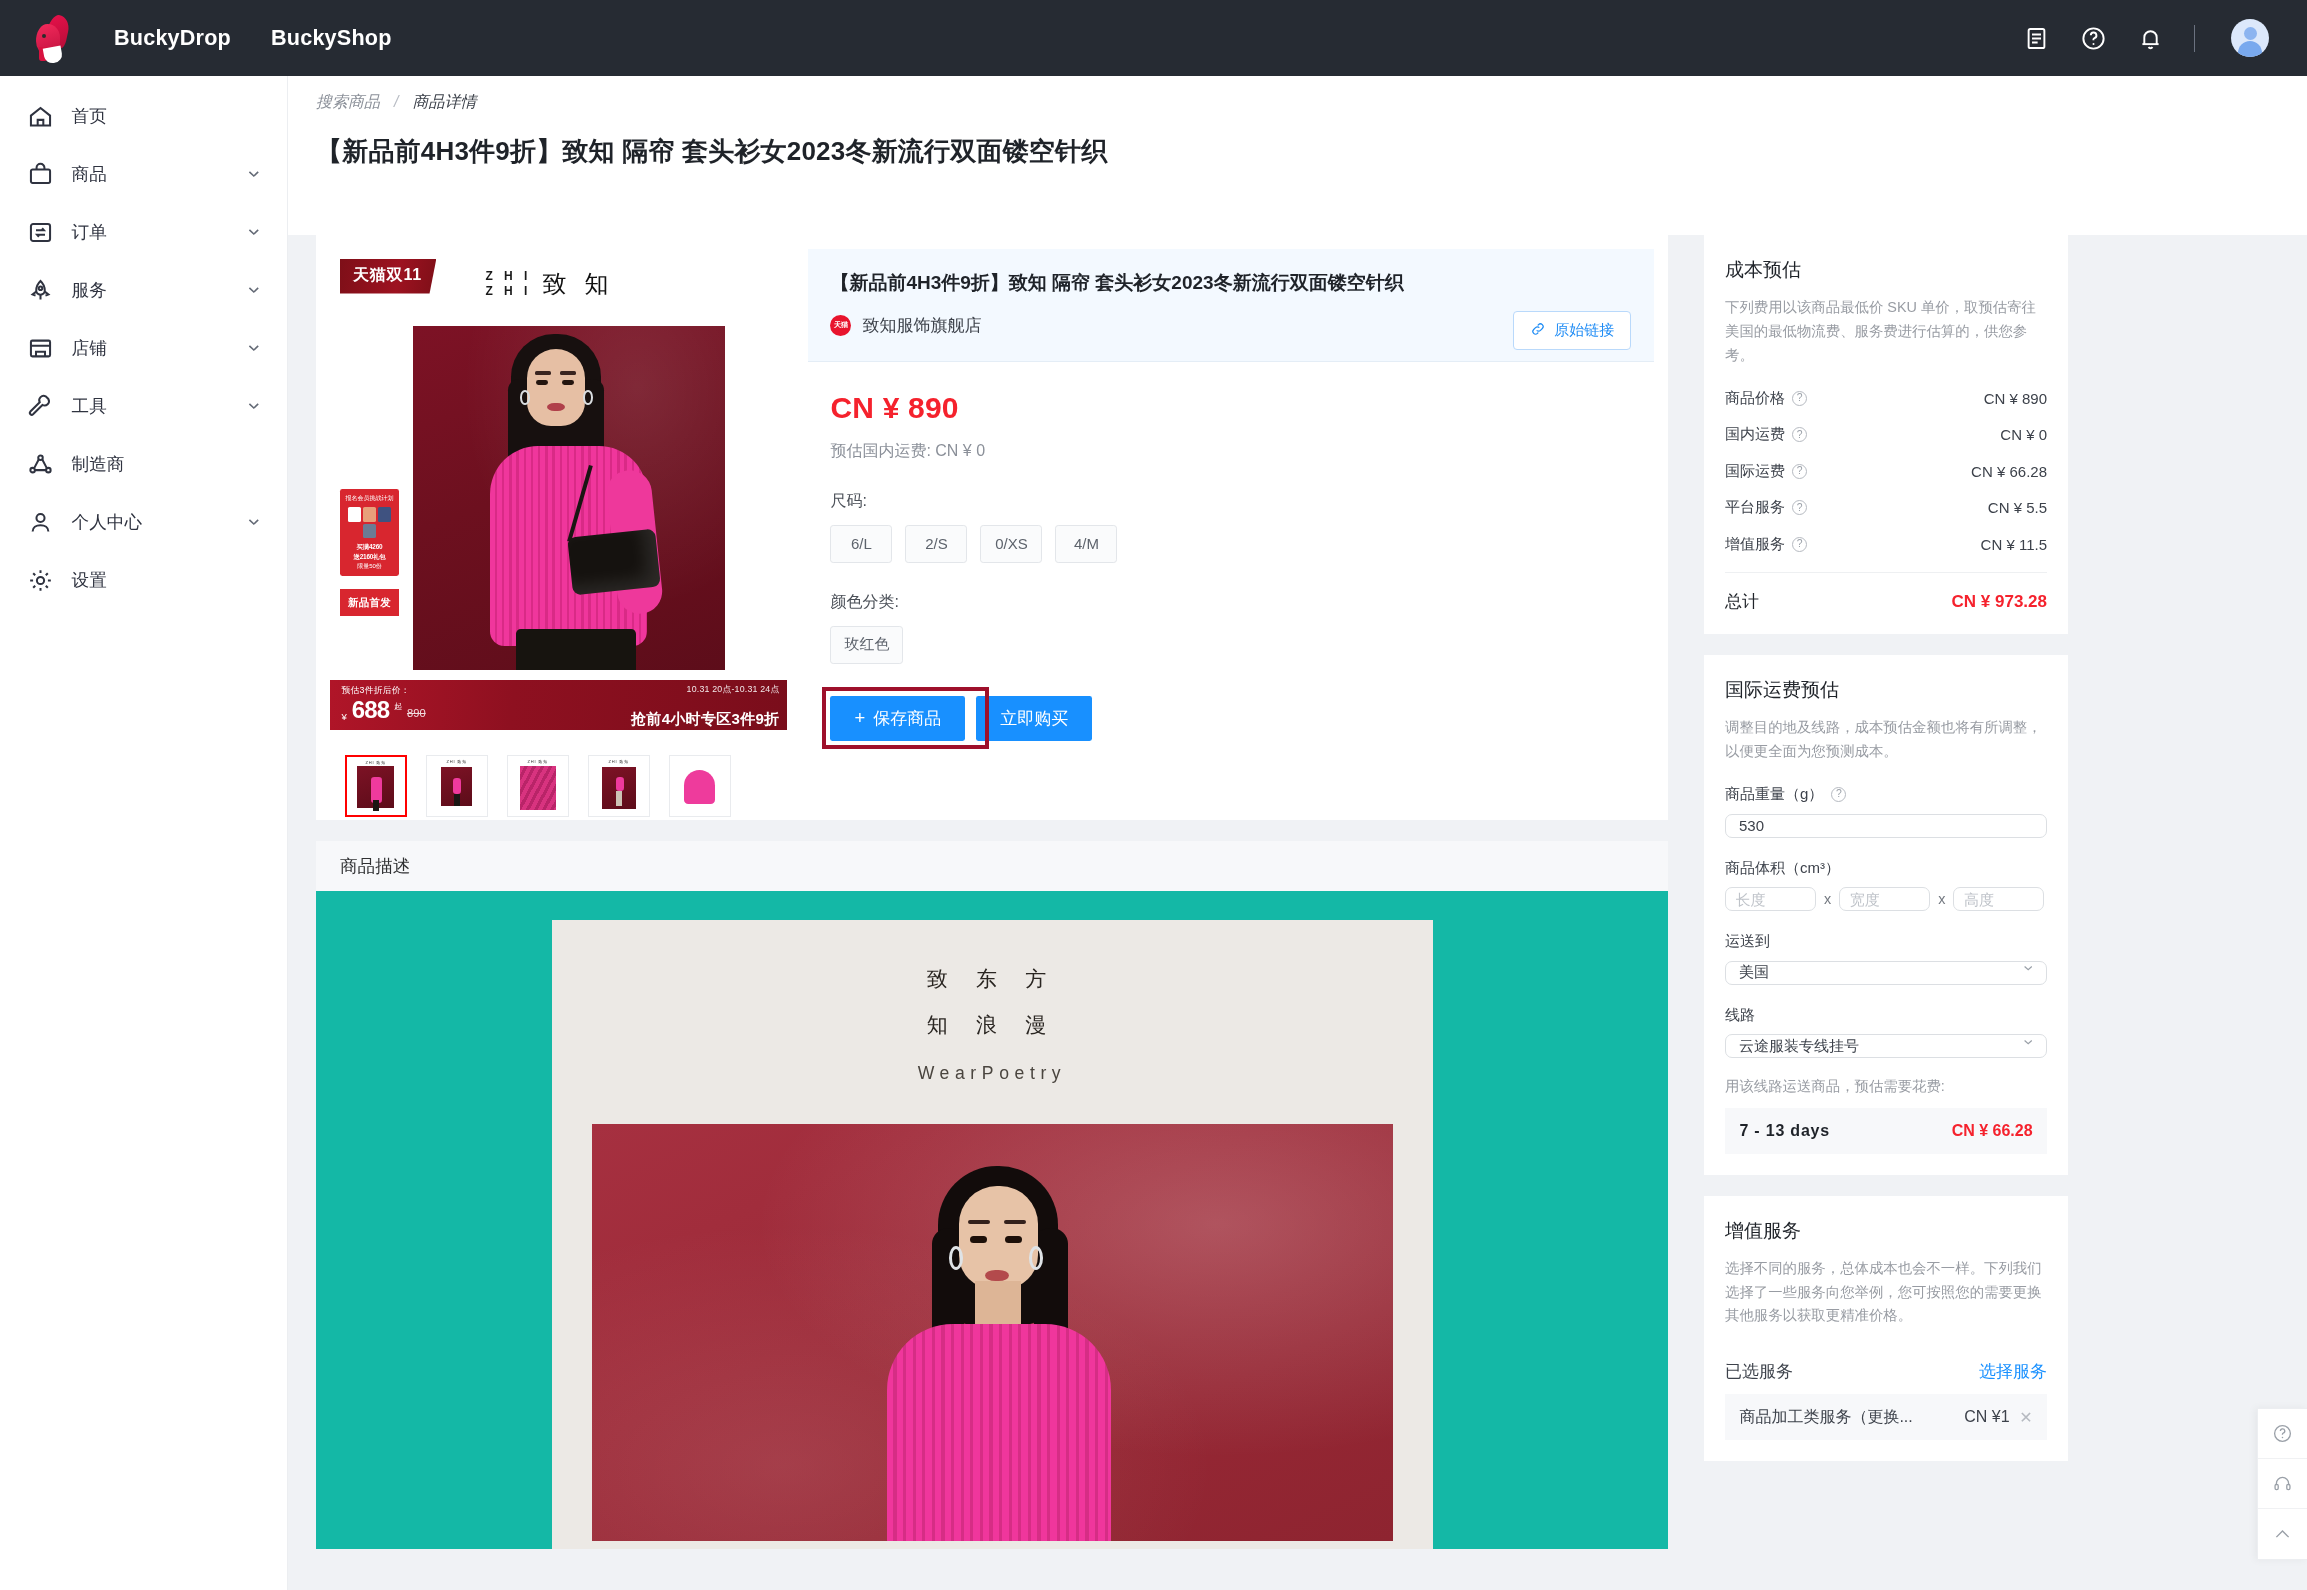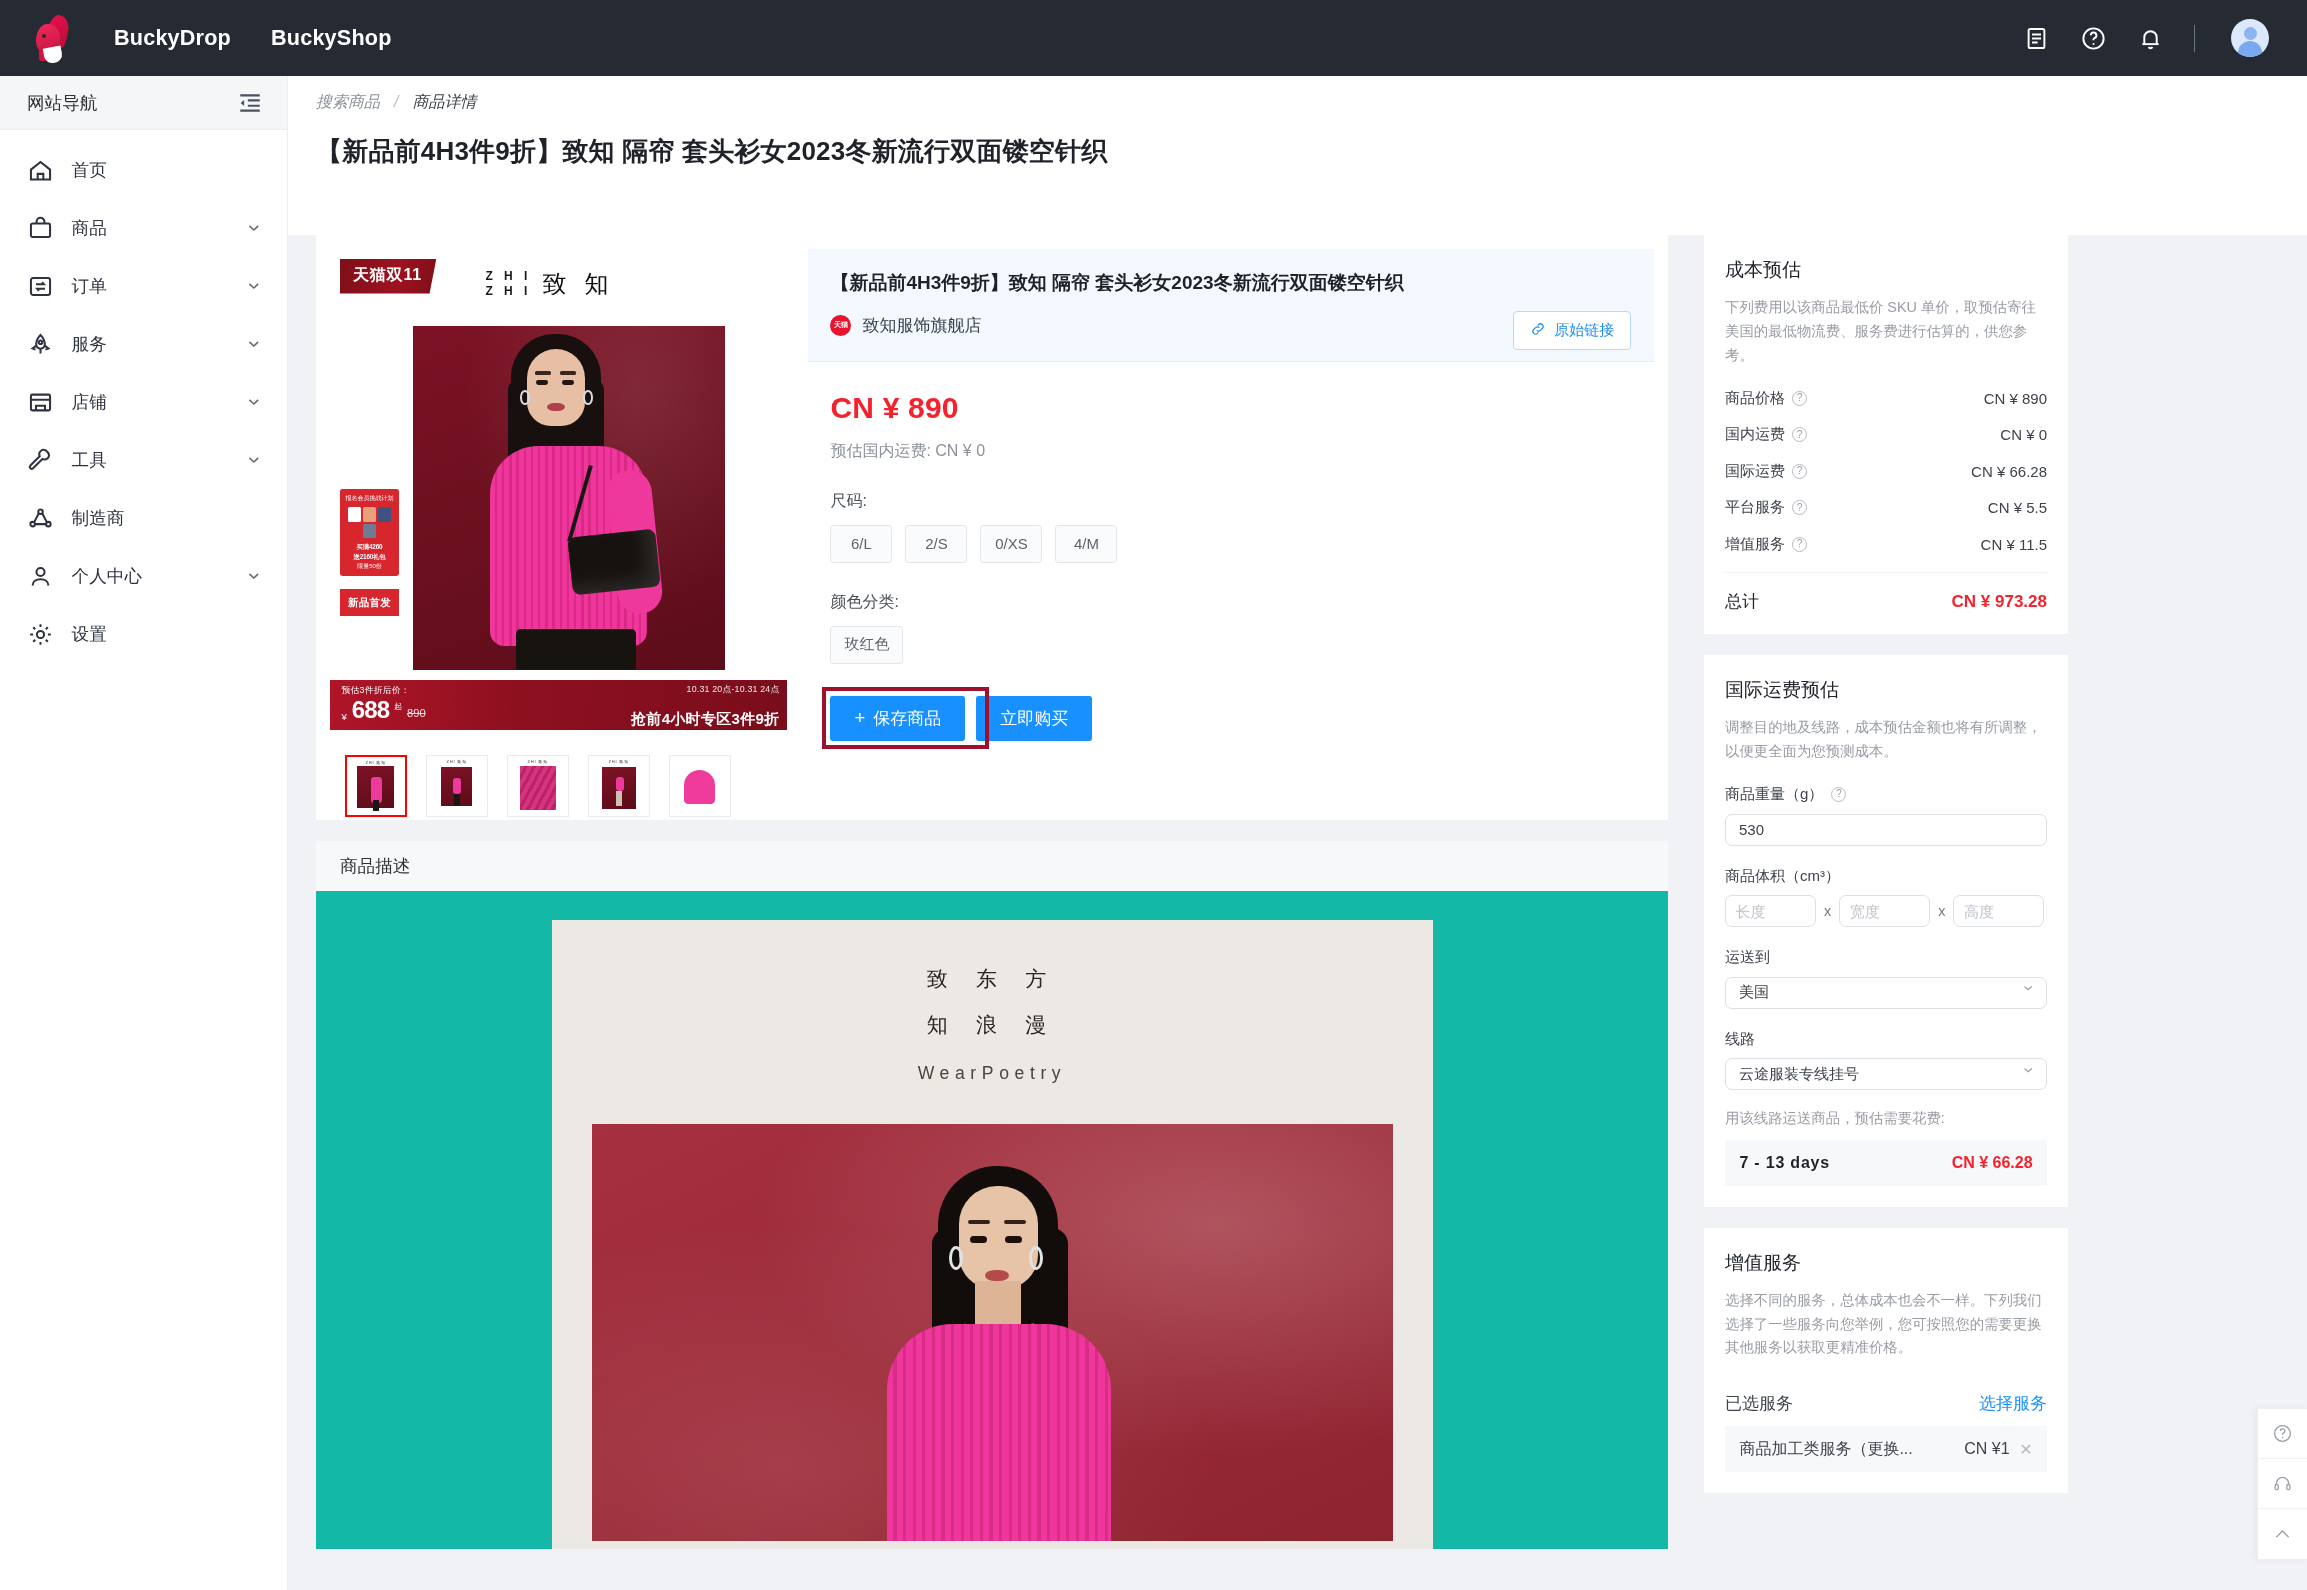--- a/index.html
+++ b/index.html
@@ -300,21 +300,21 @@
     line-height: 1;
   }
   .cost-val { font-size: 15px; color: #3d424b; }
   .hr { height: 0.8px; background: #eef0f2; margin: 4.8px 0 17.6px 0; }
   .total-row { display: flex; align-items: center; justify-content: space-between; }
   .total-label { font-size: 17px; color: #1f2329; }
   .total-val { font-size: 17px; color: #f5222d; font-weight: 700; }
 
   .form-label { font-size: 15px; color: #3d424b; margin-top: 21px; display: flex; align-items: center; gap: 8px; }
   .inp {
-    width: 100%; height: 32px; border: 0.8px solid #dcdfe3; border-radius: 7px;
+    width: 100%; height: 24px; border: 0.8px solid #dcdfe3; border-radius: 7px;
     margin-top: 9.6px; padding: 0 13px; font-size: 15px; color: #3d424b;
     font-family: inherit; background: #fff;
   }
   .inp::placeholder { color: #bfc3c9; }
   .dim-row { display: flex; align-items: center; gap: 8px; margin-top: 9.6px; }
   .dim-row .inp { margin-top: 0; width: 91px; padding: 0 9.6px; }
   .dim-x { font-size: 14.4px; color: #757a82; }
   .sel-wrap { position: relative; }
   .sel-wrap .chev-d {
     position: absolute; right: 11.2px; top: 50%; transform: translateY(-50%);
@@ -392,29 +392,20 @@
     </div>
     <div class="top-divider"></div>
     <div class="avatar">
       <div class="head"></div>
         <div class="body"></div>
     </div>
   </div>
 </div>
 
 <div class="sidebar">
-  <div class="sidebar-head">
-    <div class="title">网站导航</div>
-    <div class="collapse-icon">
-      <svg viewBox="0 0 24 24" fill="none" stroke="currentColor" stroke-width="2">
-        <path d="M3 5h18M10 9.5h11M10 14.5h11M3 19h18"></path>
-        <path d="M6.6 9.2 3.4 12l3.2 2.8z" fill="currentColor" stroke="none"></path>
-      </svg>
-    </div>
-  </div>
   <div class="nav-list">
 
     <div class="nav-item">
       <span class="nav-icon">
         <svg viewBox="0 0 24 24" fill="none" stroke="currentColor" stroke-width="1.8">
             <path d="M3.5 11.2 12 4.4l8.5 6.8V20H3.5z"></path>
             <path d="M9.5 20v-5h5v5"></path>
           </svg>
       </span>
       <span class="nav-label">首页</span>

